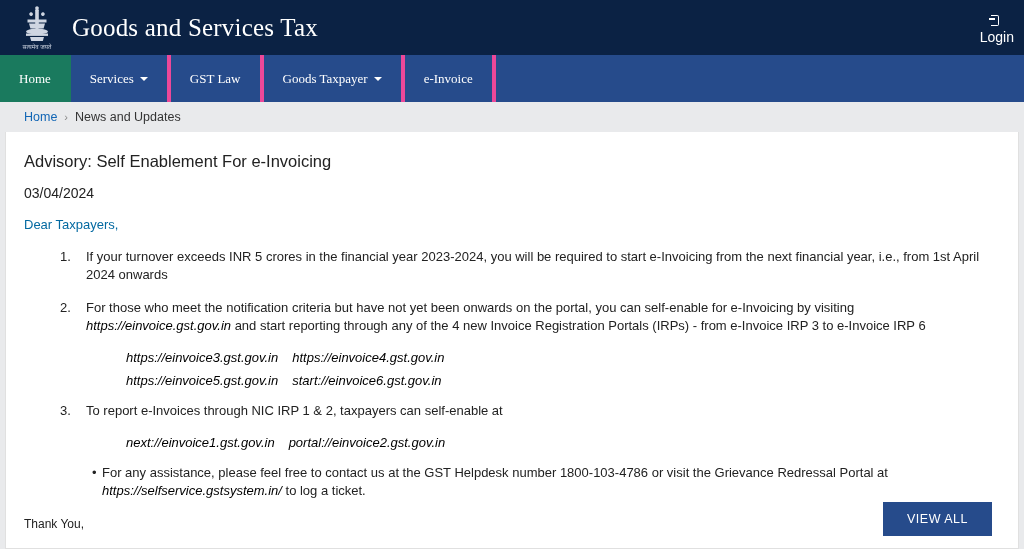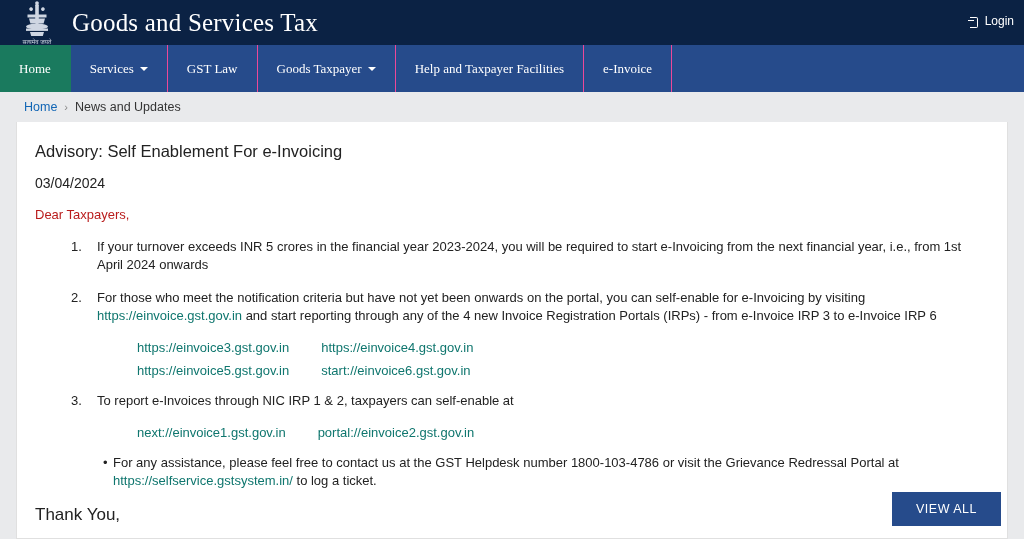--- a/index.html
+++ b/index.html
@@ -5,21 +5,21 @@
   * { box-sizing: border-box; }
   html, body {
     margin: 0; padding: 0;
     width: 1024px; height: 552px;
     background: #ffffff;
     font-family: "Liberation Sans", sans-serif;
     overflow: hidden;
   }
   
   .header {
-    height: 45px;
+    height: 55px;
     background: #0b2244;
     display: flex;
     align-items: center;
     position: relative;
   }
   .emblem {
     width: 42px; height: 50px;
     margin-left: 16px;
     display: flex; align-items: center; justify-content: center;
   }
@@ -30,25 +30,26 @@
     font-size: 25px;
     letter-spacing: .2px;
     margin-left: 14px;
     white-space: nowrap;
   }
   .login-area {
     position: absolute;
     right: 10px;
     top: 14px;
     color: #ffffff;
-    font-size: 12px;
+    font-size: 14px;
     display: flex;
     align-items: center;
     gap: 4px;
     cursor: pointer;
+    flex-direction: column;
   }
   .login-icon {
     display: inline-block;
     width: 11px; height: 11px;
     position: relative;
   }
   .login-icon::before {
     content: "";
     position: absolute;
     left: 0; top: 1px;
@@ -72,21 +73,21 @@
     display: flex;
     align-items: stretch;
   }
   .nav-item {
     display: flex;
     align-items: center;
     padding: 0 19px;
     color: #ffffff;
     font-size: 13px;
     font-family: "Liberation Serif", serif;
-    border-right: 1px solid #ec4899;
+    border-right: 4px solid #ec4899;
     cursor: pointer;
     white-space: nowrap;
   }
   .nav-item:first-child { border-left: none; }
   .nav-item.active {
     background: #1a7a5e;
     border-right: 1px solid #1a7a5e;
   }
   .nav-item .caret {
     display: inline-block;
@@ -114,21 +115,21 @@
     cursor: pointer;
   }
   .breadcrumb .sep {
     margin: 0 7px;
     color: #888888;
     font-size: 11px;
   }
 
   
   .content-wrap {
-    padding: 0 16px;
+    padding: 0 5px;
     background: #e9eaec;
     height: 417px;
   }
   .card {
     background: #ffffff;
     height: 100%;
     padding: 20px 18px 0 18px;
     position: relative;
     border: 1px solid #e0e0e0;
     border-top: none;
@@ -140,73 +141,74 @@
     margin: 0 0 14px 0;
     font-weight: normal;
   }
   .adv-date {
     font-size: 14px;
     color: #222222;
     margin-bottom: 16px;
   }
   .adv-salutation {
     font-size: 13px;
-    color: #b91c1c;
+    color: #0369a1;
     margin-bottom: 16px;
   }
   .num-item {
     font-size: 13px;
     color: #222222;
     line-height: 18px;
     margin: 0 0 15px 0;
     padding-left: 36px;
     position: relative;
   }
   .num-item .num {
     position: absolute;
     left: 36px;
     width: 24px;
   }
   .num-item .num-txt { padding-left: 26px; display: block; }
   a.link {
-    color: #0f766e;
+    color: #000000;
     text-decoration: none;
     cursor: pointer;
+    font-style: italic;
   }
   .link-row {
     margin: 0 0 8px 0;
     padding-left: 102px;
     font-size: 13px;
   }
-  .link-row a { margin-right: 32px; }
+  .link-row a { margin-right: 14px; }
   .link-row a:last-child { margin-right: 0; }
   .link-row.tight { margin-bottom: 14px; }
   .bullet-para {
     font-size: 13px;
     color: #222222;
     line-height: 18px;
     padding-left: 68px;
     position: relative;
     margin: 0 0 16px 0;
   }
   .bullet-para .dot {
     position: absolute;
     left: 68px;
     top: 0;
   }
   .bullet-para .btxt { display: block; padding-left: 10px; }
   .signoff {
-    font-size: 17px;
+    font-size: 12px;
     color: #222222;
     line-height: 17px;
     margin-top: 16px;
   }
   .view-all-btn {
     position: absolute;
-    right: 6px;
+    right: 26px;
     bottom: 12px;
     background: #264b8b;
     color: #ffffff;
     border: none;
     font-size: 12.5px;
     letter-spacing: .5px;
     padding: 10px 24px;
     cursor: pointer;
     font-family: "Liberation Sans", sans-serif;
   }
@@ -247,23 +249,20 @@
     <span class="caret"></span>
   </div>
   <div class="nav-item">
     <span>GST Law</span>
   </div>
   <div class="nav-item">
     <span>Goods Taxpayer</span>
     <span class="caret"></span>
   </div>
   <div class="nav-item">
-    <span>Help and Taxpayer Facilities</span>
-  </div>
-  <div class="nav-item">
     <span>e-Invoice</span>
   </div>
   <div class="nav-item nav-spacer"></div>
 </div>
 
 <div class="breadcrumb">
   <a>Home</a>
   <span class="sep">›</span>
   <span>News and Updates</span>
 </div>

